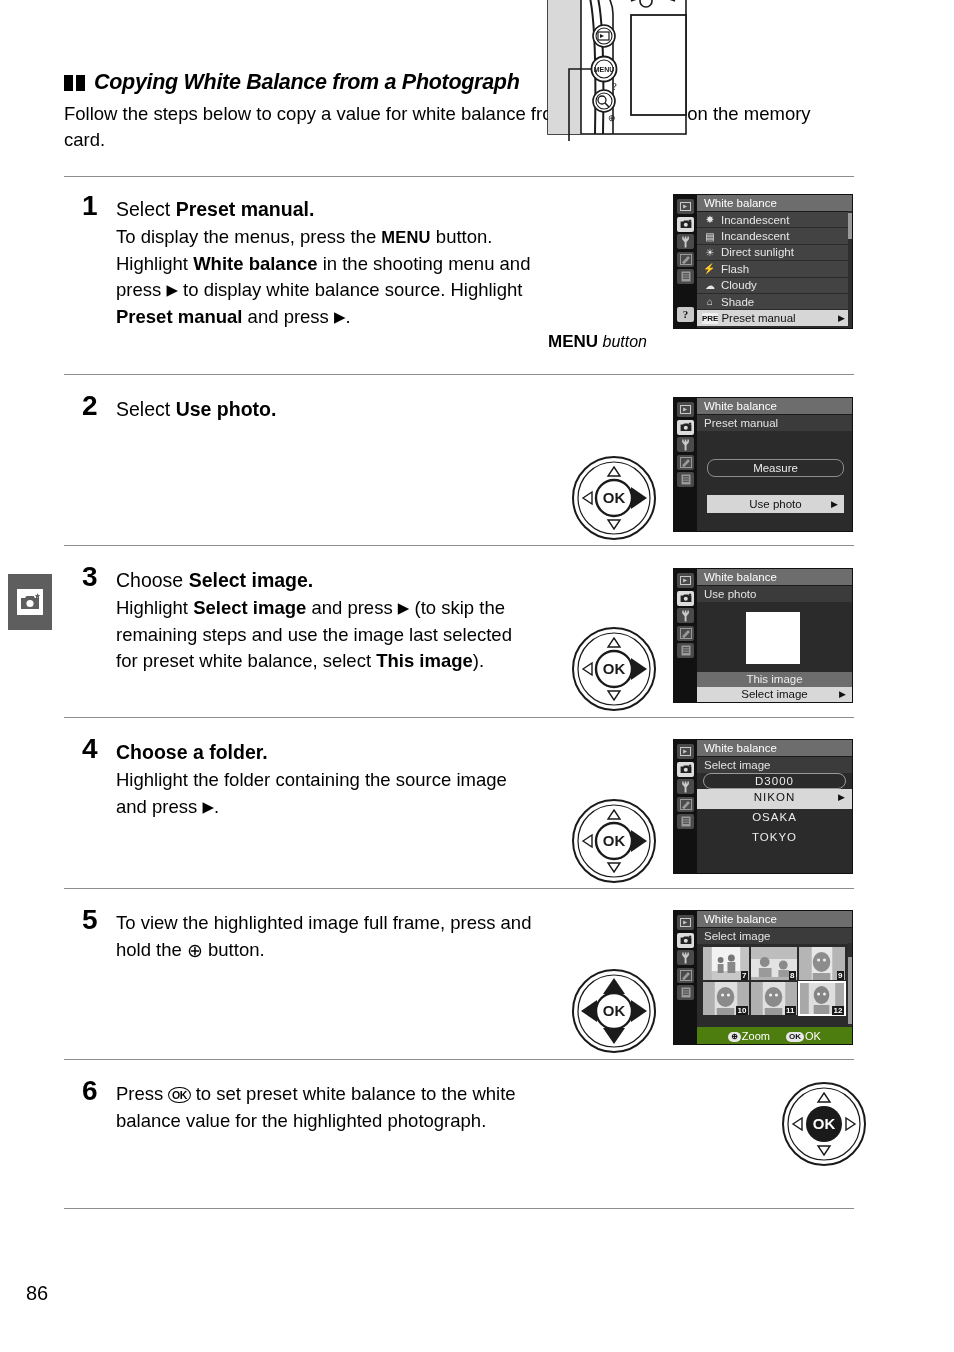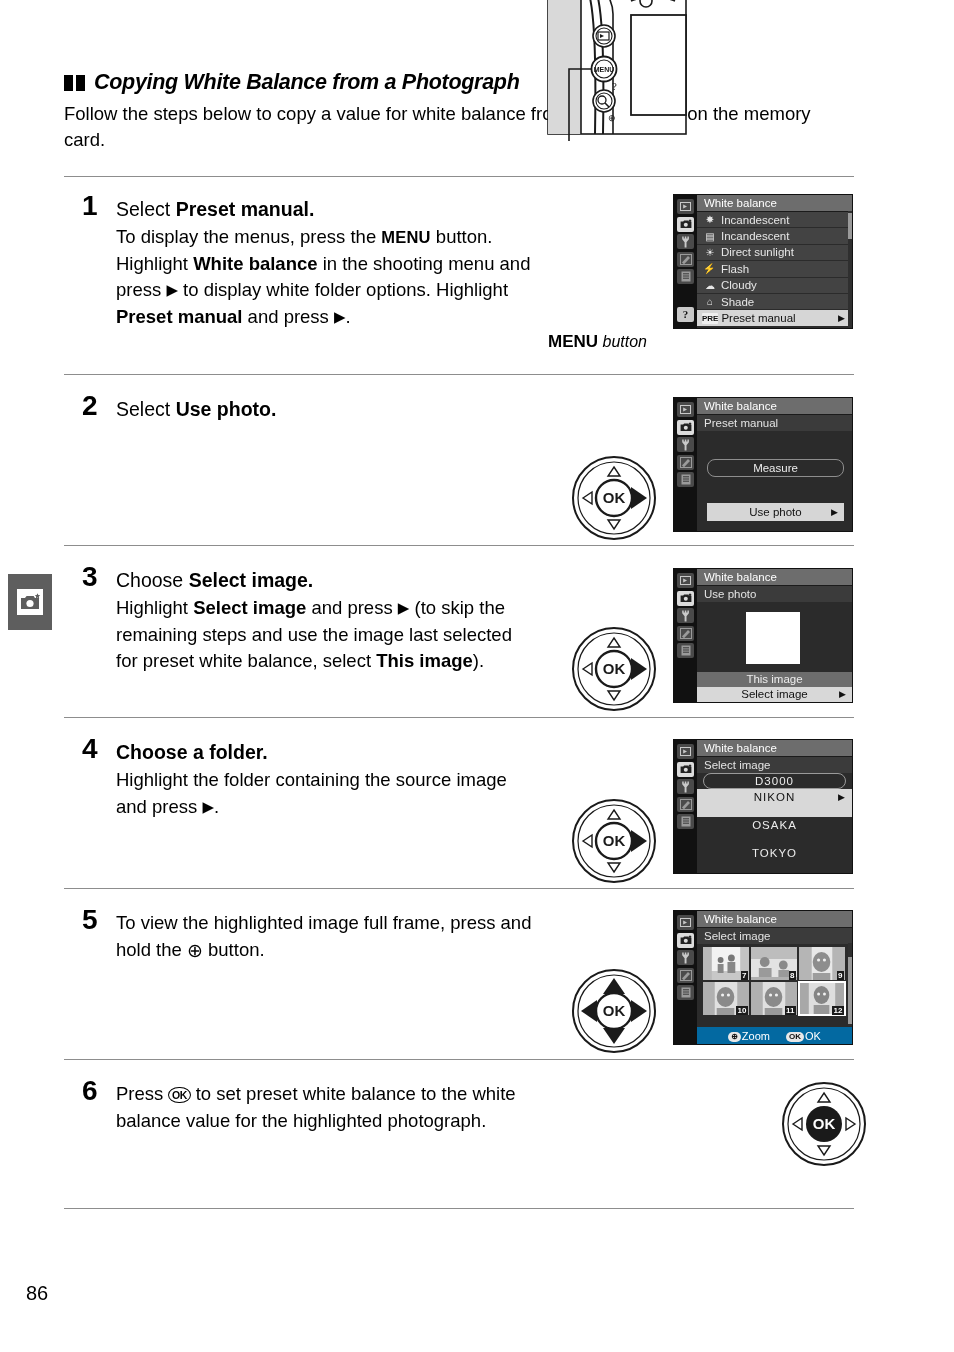--- a/index.html
+++ b/index.html
@@ -240,21 +240,21 @@
   .scrollbar i {
     display: block;
     position: absolute;
     left: 0; right: 0;
     background: #9a9a9a;
   }
 
   
   .pill {
     position: relative;
-    margin: 0 8px 8px 10px;
+    margin: 0 8px 0 10px;
     height: 16px;
     line-height: 16px;
     text-align: center;
     font-size: 11.5px;
     border-radius: 8px;
     border: 1px solid #8e8e8e;
     color: #ececec;
   }
   .pill.sel {
     background: #d6d6d6;
@@ -284,21 +284,21 @@
     left: 49px;
     top: 43px;
     width: 54px;
     height: 52px;
     background: #fff;
   }
 
   
   .folder {
     position: relative;
-    height: 28px;
+    height: 20px;
     line-height: 16px;
     text-align: center;
     font-size: 11.5px;
     letter-spacing: 1px;
     color: #ececec;
     font-family: "Liberation Sans Narrow", "Liberation Sans", sans-serif;
   }
   .folder.first {
     border: 1px solid #9a9a9a;
     border-radius: 8px;
@@ -337,21 +337,21 @@
     font-size: 8px;
     line-height: 9px;
     padding: 0 1.5px;
     font-weight: bold;
   }
   .thumb svg { display: block; width: 100%; height: 100%; }
   .lcd-bottom {
     position: absolute;
     left: 0; right: 0; bottom: 0;
     height: 17px;
-    background: #0369a1;
+    background: #4d7c0f;
     display: flex;
     align-items: center;
     justify-content: center;
     gap: 16px;
     font-size: 11px;
     color: #fff;
   }
   .lcd-bottom .k {
     display: inline-block;
     background: #e8e8e8;
@@ -423,21 +423,21 @@
   <div class="rule" style="top:1059px"></div>
   <div class="rule" style="top:1208px"></div>
 
   <div class="step" style="top:196px">
     <div class="step-num">1</div>
     <div class="step-body">
       <div class="step-title">
         <span class="reg">Select </span><span>Preset manual.</span>
       </div>
       <div class="step-text">
-        <span>To display the menus, press the </span><span class="menu-word">MENU</span><span> button. Highlight </span><b>White balance</b><span> in the shooting menu and press </span><span class="tri">▶</span><span> to display white folder options.  Highlight </span><b>Preset manual</b><span> and press </span><span class="tri">▶</span><span>.</span>
+        <span>To display the menus, press the </span><span class="menu-word">MENU</span><span> button. Highlight </span><b>White balance</b><span> in the shooting menu and press </span><span class="tri">▶</span><span> to display white balance source.  Highlight </span><b>Preset manual</b><span> and press </span><span class="tri">▶</span><span>.</span>
       </div>
     </div>
   </div>
 
   <div class="camera-illo" style="left:481px; top:-9px; width:148px; height:150px;">
     <svg width="148" height="150" viewBox="0 0 148 150">
       <rect x="3" y="3" width="138" height="140" fill="#ffffff" stroke="#1a1a1a" stroke-width="1.6"></rect>
       <path d="M3 3 L36 3 L36 143 L3 143 Z" fill="#d9d9d9"></path>
       <path d="M36 3 L36 143" stroke="#1a1a1a" stroke-width="1.6" fill="none"></path>
       <path d="M44 3 q8 28 6 140" stroke="#1a1a1a" stroke-width="2" fill="none"></path>

